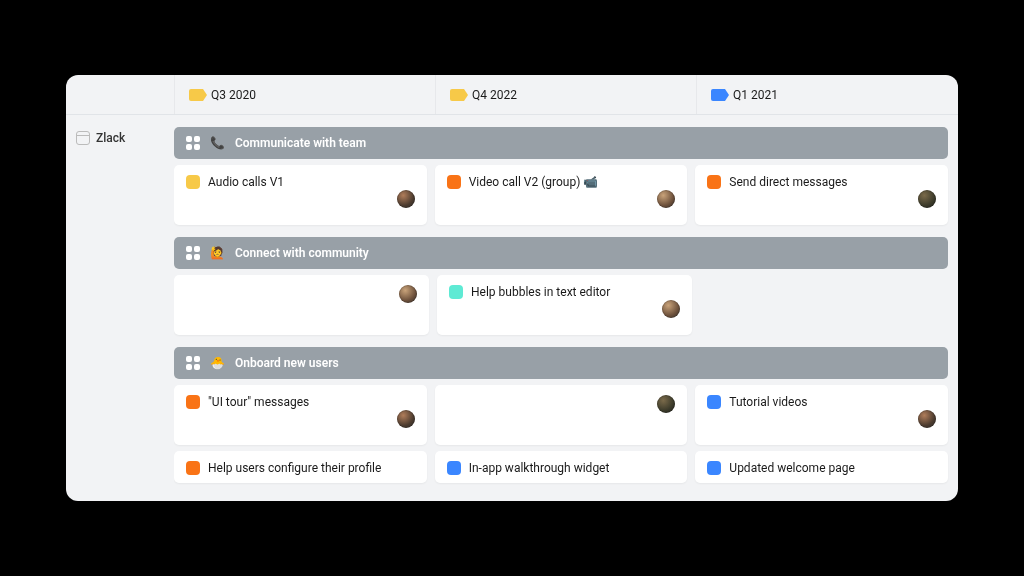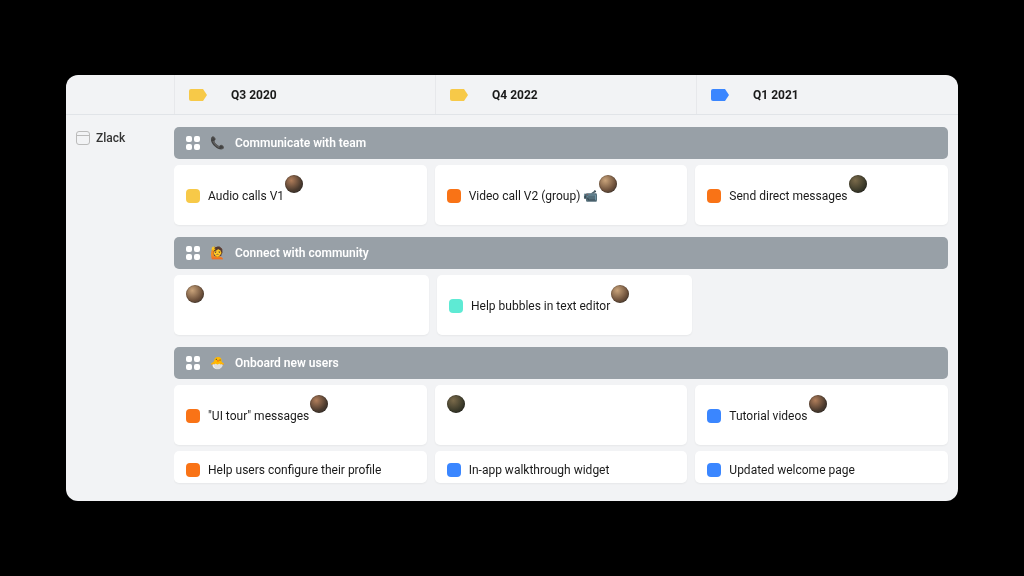--- a/index.html
+++ b/index.html
@@ -54,21 +54,21 @@
     position: absolute;
     right: -4px;
     top: 0;
     border-top: 6px solid transparent;
     border-bottom: 6px solid transparent;
   }
   .flag-yellow { background: #f7c948; }
   .flag-yellow::after { border-left: 4px solid #f7c948; }
   .flag-blue { background: #3a86ff; }
   .flag-blue::after { border-left: 4px solid #3a86ff; }
-  .col-title { font-weight: 700; color: #1a1a1a; font-size: 12px; margin-left: 20px; }
+  .col-title { font-weight: 400; color: #1a1a1a; font-size: 12px; }
 
   .body {
     display: flex;
     flex: 1;
     overflow: hidden;
   }
   .sidebar {
     width: 108px;
     flex-shrink: 0;
     padding: 16px 10px;
@@ -135,20 +135,21 @@
     gap: 8px;
     margin-top: 6px;
   }
   .card {
     width: 255px;
     background: #fff;
     border-radius: 5px;
     padding: 10px 12px 8px;
     box-shadow: 0 1px 2px rgba(0,0,0,0.05);
     display: flex;
+    flex-direction: column;
     gap: 1px;
     min-height: 60px;
   }
   .card-top {
     display: flex;
     align-items: center;
     gap: 8px;
   }
   .tag {
     width: 14px;

